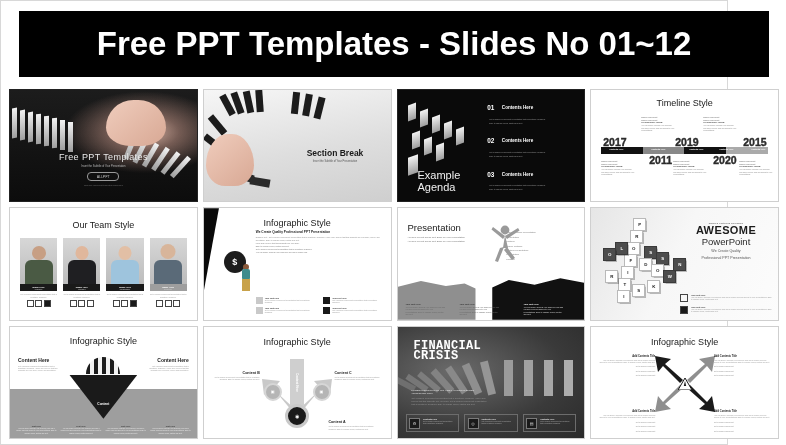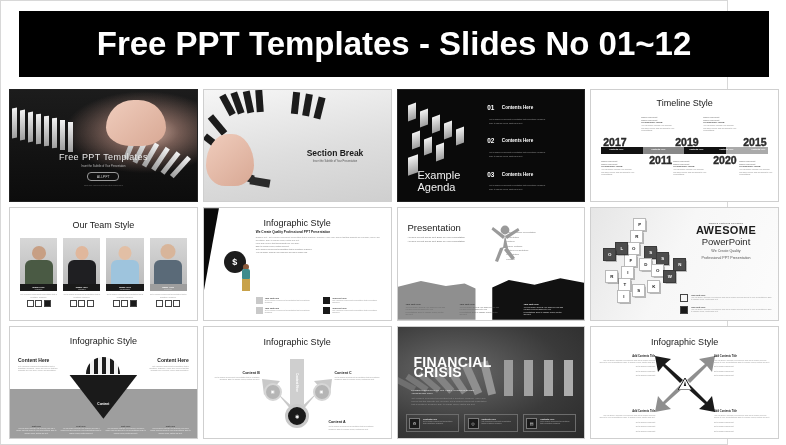--- a/index.html
+++ b/index.html
@@ -189,22 +189,22 @@
   .s10 .nodeA{position:absolute;left:50%;transform:translateX(-50%);bottom:10px;width:18px;height:18px;
     border-radius:50%;background:#1a1a1a;border:3px solid #c9c9c9;color:#fff;font-size:5px;
     display:flex;align-items:center;justify-content:center;}
   .s10 .lb{position:absolute;width:48px;}
   .s10 .lb .t{font-size:3.6px;font-weight:bold;color:#1a1a1a;}
   .s10 .lb .d{font-size:1.8px;line-height:2.5px;color:#9a9a9a;margin-top:1px;}
   
   .s11{background:#3d3d3d;}
   .s11 .bg{position:absolute;inset:0;background:
     radial-gradient(ellipse at 30% 40%, #6b6b6b 0%, #3a3a3a 60%, #2a2a2a 100%);}
-  .s11 .t1{position:absolute;left:16px;top:30px;color:#fff;font-size:14px;font-weight:bold;
-    line-height:10.5px;letter-spacing:.3px;}
+  .s11 .t1{position:absolute;left:16px;top:14px;color:#fff;font-size:12px;font-weight:bold;
+    line-height:10.5px;letter-spacing:.3px;font-family:Liberation Mono, monospace;}
   .s11 .lor{position:absolute;left:14px;top:62px;width:76px;color:#d9d9d9;font-size:2.4px;
     line-height:3.4px;font-weight:bold;letter-spacing:.1px;}
   .s11 .lor2{font-weight:normal;color:#9b9b9b;font-size:1.9px;line-height:2.6px;margin-top:2px;}
   .s11 .cells{position:absolute;left:8px;right:8px;bottom:6px;display:flex;gap:5px;}
   .s11 .cell{flex:1;border:0.5px solid #6c6c6c;display:flex;gap:3px;padding:2.5px;}
   .s11 .ic{width:9px;height:9px;background:#1a1a1a;border:0.5px solid #7a7a7a;flex:0 0 auto;
     display:flex;align-items:center;justify-content:center;color:#ddd;font-size:4px;}
   .s11 .cw .t{font-size:2.1px;font-weight:bold;color:#e8e8e8;}
   .s11 .cw .d{font-size:1.7px;line-height:2.3px;color:#a5a5a5;}
   

